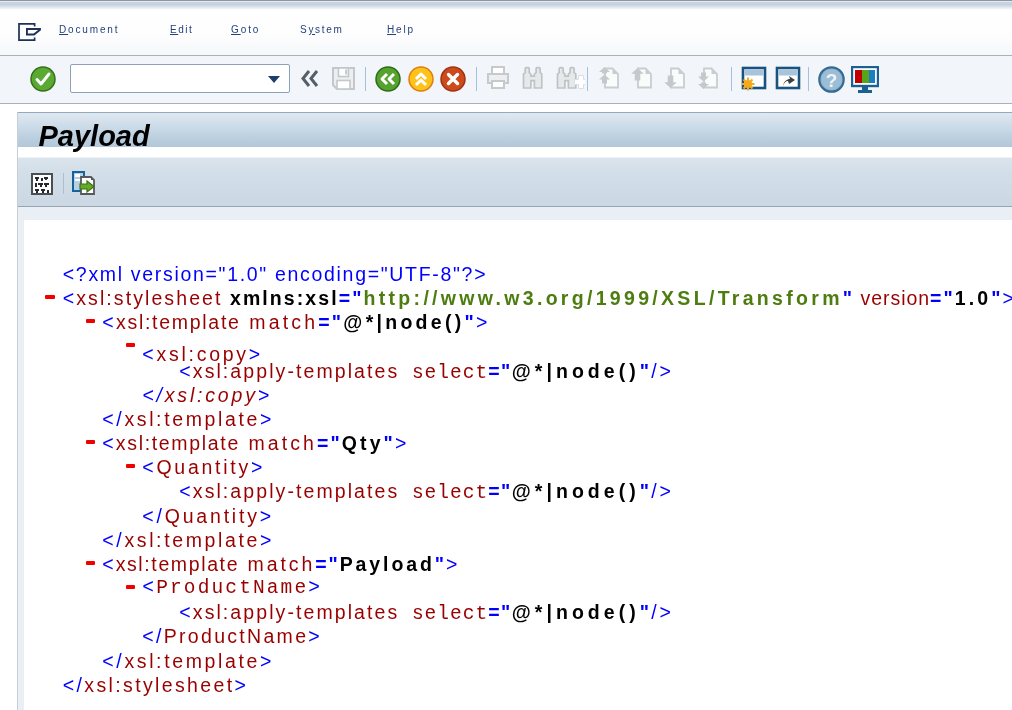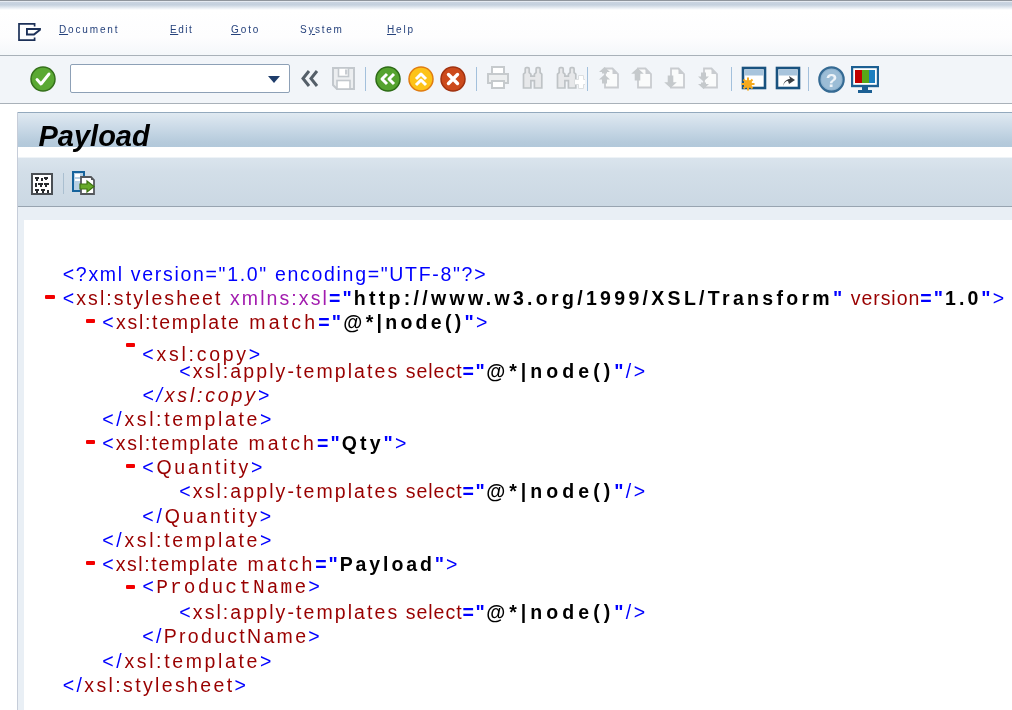--- a/index.html
+++ b/index.html
@@ -47,22 +47,22 @@
 
 #surround { position:absolute; left:18px; top:207px; width:994px; height:503px; background:#e9eff5; }
 #leftline { position:absolute; left:17px; top:112px; width:1px; height:598px; background:#c6cdd9; }
 #white { position:absolute; left:24px; top:220px; width:988px; height:490px; background:#ffffff; }
 
 
 .ln { position:absolute; white-space:pre; font-size:19.5px; letter-spacing:0.9px; color:#000; }
 .m { color:#0000ff; }
 .mb { color:#0000ff; font-weight:bold; }
 .t { color:#990000; }
-.ns { color:#a21caf; }
-.nb { color:#000000; font-weight:bold; }
+.ns { color:#000000;font-weight:bold; }
+.nb { color:#4d7c0f; font-weight:bold; }
 .b { font-weight:bold; color:#000; }
 .mk { position:absolute; width:9px; height:3.6px; background:#f20000; border-radius:1px; }
 #ln1 { letter-spacing:1.683px; }
 #ln2 { letter-spacing:2.083px; }
 #ln3 { letter-spacing:2.257px; }
 #ln4 { letter-spacing:2.747px;margin-top:8px; }
 #ln5 { letter-spacing:2.103px; }
 #ln6 { letter-spacing:2.823px;font-style:italic; }
 #ln7 { letter-spacing:2.630px; }
 #ln8 { letter-spacing:2.122px; }
@@ -85,21 +85,21 @@
 #ln2 .b, #ln2 .nb { letter-spacing:3.060px; }
 #ln2 .nb { letter-spacing:3.310px; }
 #ln2 .vsp { letter-spacing:0.950px; }
 #ln3 .b, #ln3 .nb { letter-spacing:3.276px; }
 #ln5 .b, #ln5 .nb { letter-spacing:3.025px; }
 #ln8 .b, #ln8 .nb { letter-spacing:3.076px; }
 #ln10 .b, #ln10 .nb { letter-spacing:3.025px; }
 #ln13 .b, #ln13 .nb { letter-spacing:2.894px; }
 #ln15 .b, #ln15 .nb { letter-spacing:3.025px; }
 .aptag { letter-spacing:2.08px; }
-.asel { letter-spacing:1.0px; }
+.asel { letter-spacing:1.0px;font-family:Liberation Mono, monospace; }
 .aeq { letter-spacing:1.45px; }
 .aval { letter-spacing:4.06px !important; }
 .atail { letter-spacing:2.8px; }
 #ln3 .tg3 { letter-spacing:1.72px; } #ln3 .mt3 { letter-spacing:3.17px; }
 #ln8 .tg8 { letter-spacing:1.67px; } #ln8 .mt8 { letter-spacing:3.09px; }
 #ln13 .tg13 { letter-spacing:1.62px; } #ln13 .mt13 { letter-spacing:2.93px; }
 </style>
 </head>
 <body>
 <div id="root">

